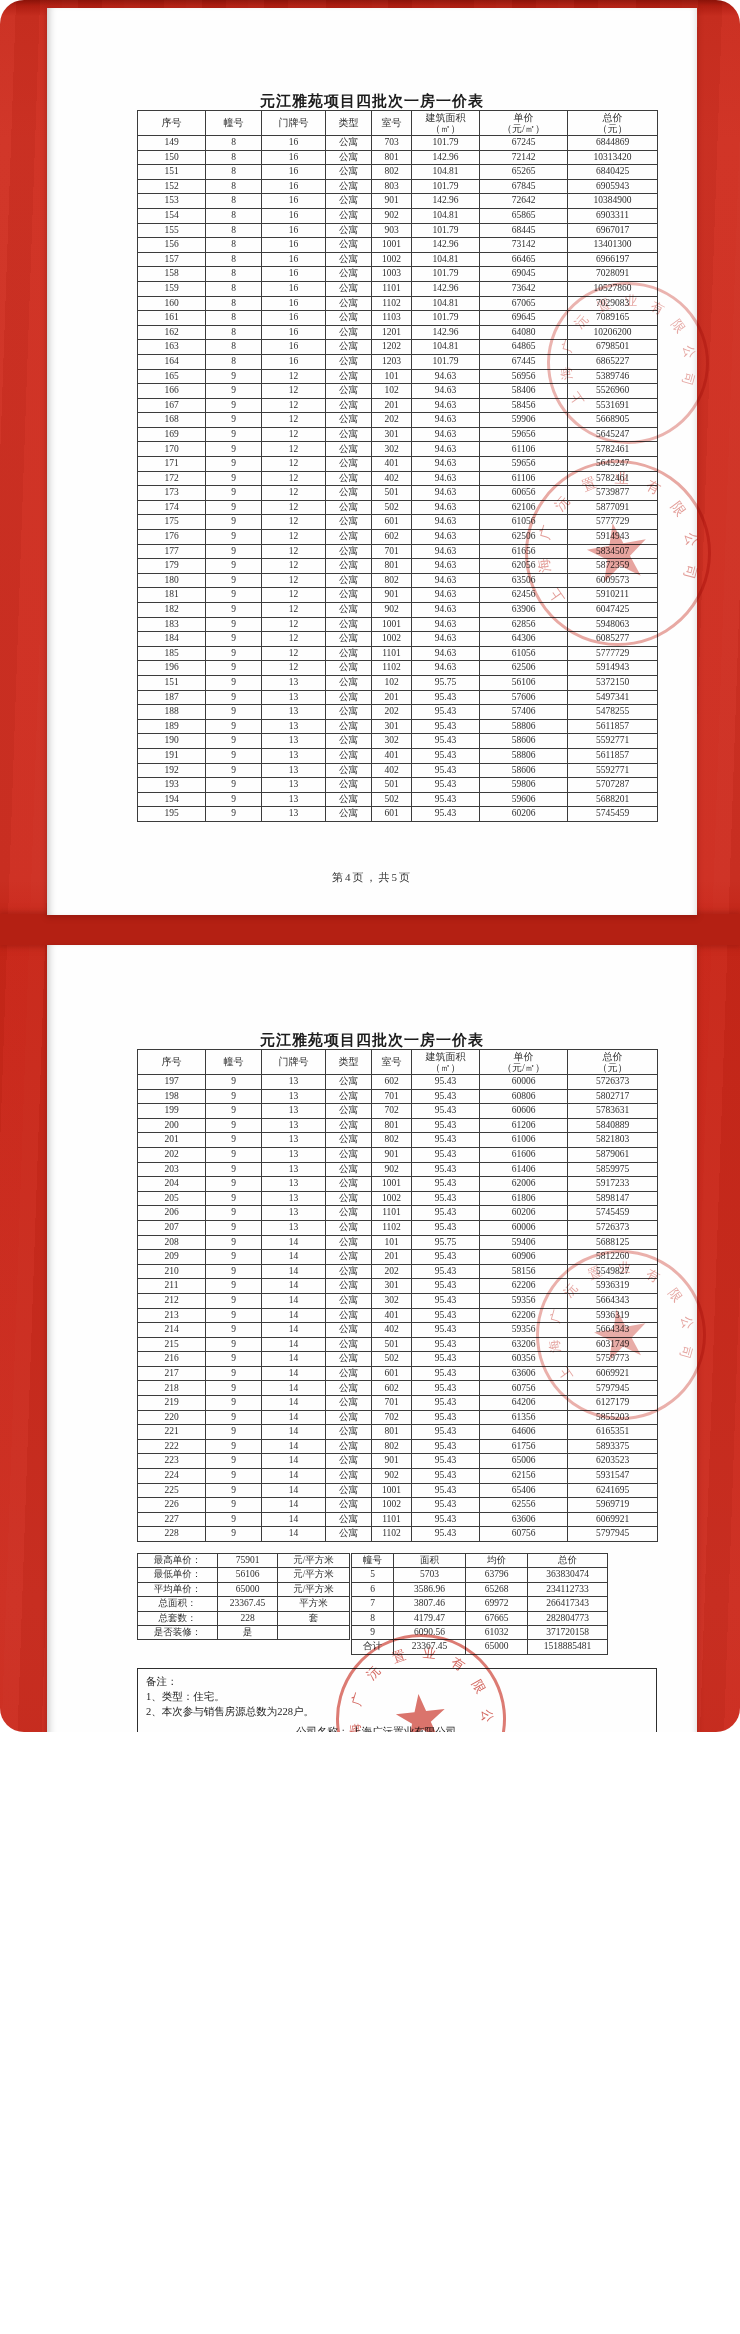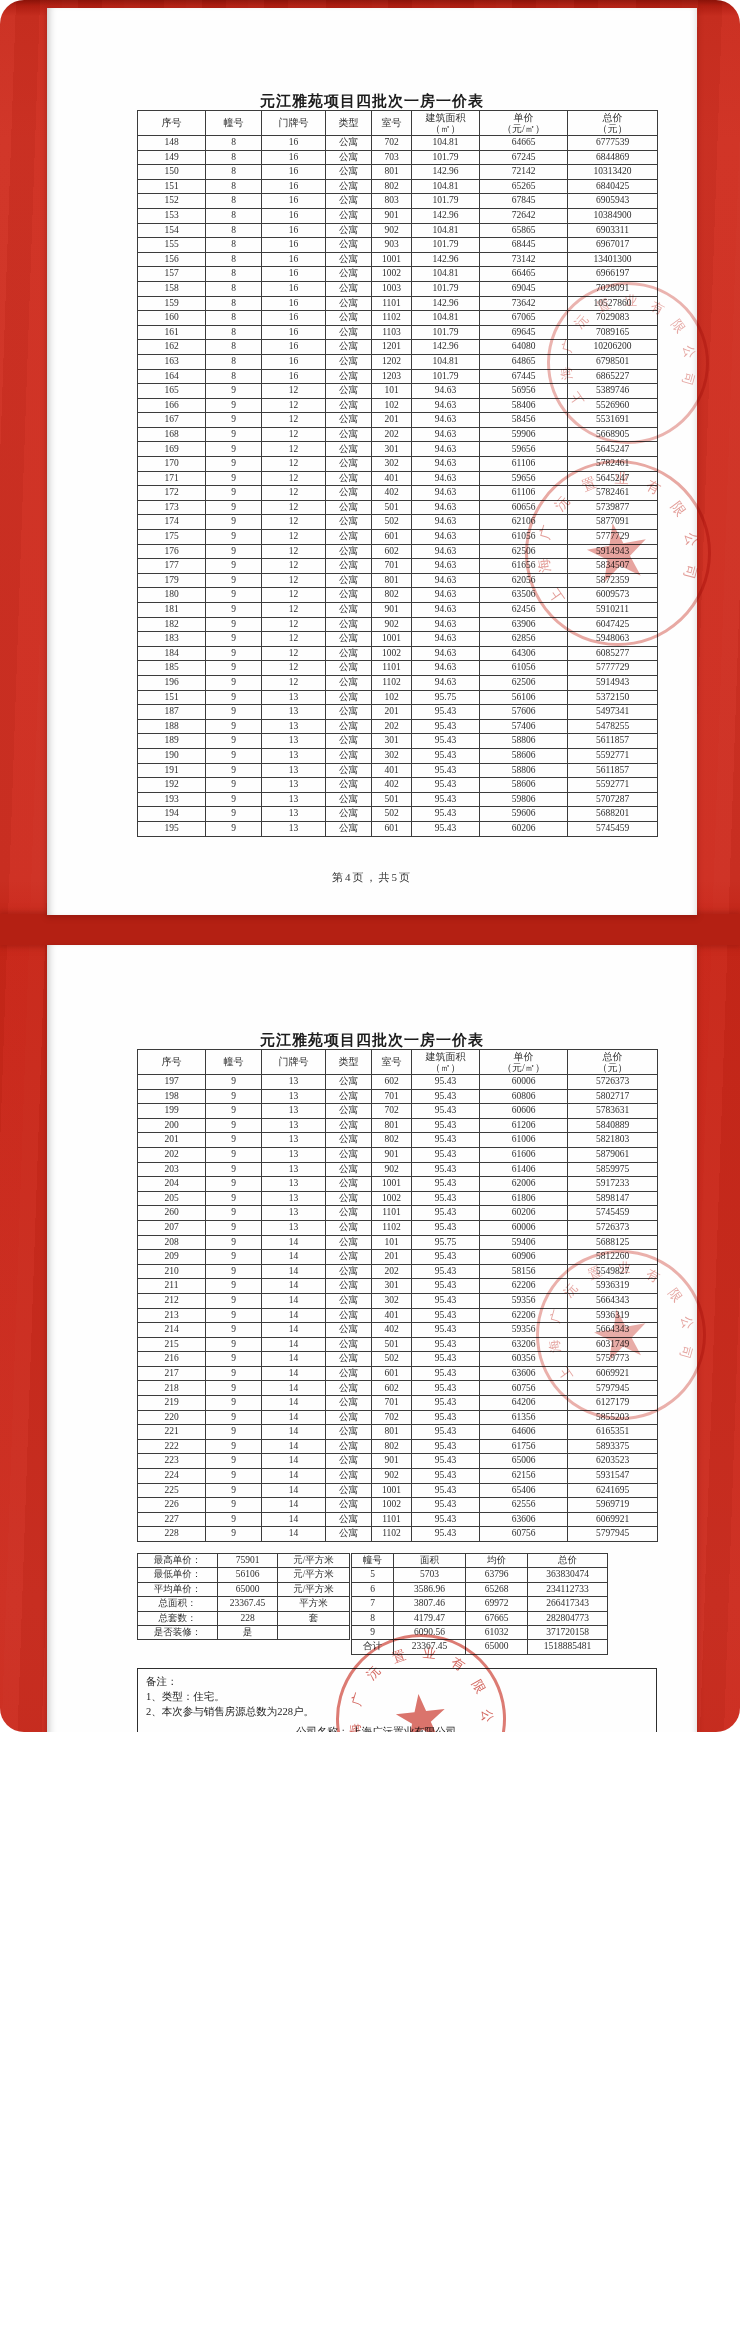--- a/index.html
+++ b/index.html
@@ -125,30 +125,20 @@
               <div>（元/㎡）</div>
             </th>
             <th>
               <div>总价</div>
               <div>（元）</div>
             </th>
           </tr>
         </thead>
       <tbody>
           <tr>
-            <td>148</td>
-            <td>8</td>
-            <td>16</td>
-            <td>公寓</td>
-            <td>702</td>
-            <td>104.81</td>
-            <td>64665</td>
-            <td>6777539</td>
-          </tr>
-          <tr>
             <td>149</td>
             <td>8</td>
             <td>16</td>
             <td>公寓</td>
             <td>703</td>
             <td>101.79</td>
             <td>67245</td>
             <td>6844869</td>
           </tr>
           <tr>
@@ -745,21 +735,21 @@
             <td>205</td>
             <td>9</td>
             <td>13</td>
             <td>公寓</td>
             <td>1002</td>
             <td>95.43</td>
             <td>61806</td>
             <td>5898147</td>
           </tr>
           <tr>
-            <td>260</td>
+            <td>206</td>
             <td>9</td>
             <td>13</td>
             <td>公寓</td>
             <td>1101</td>
             <td>95.43</td>
             <td>60206</td>
             <td>5745459</td>
           </tr>
           <tr>
             <td>207</td>

